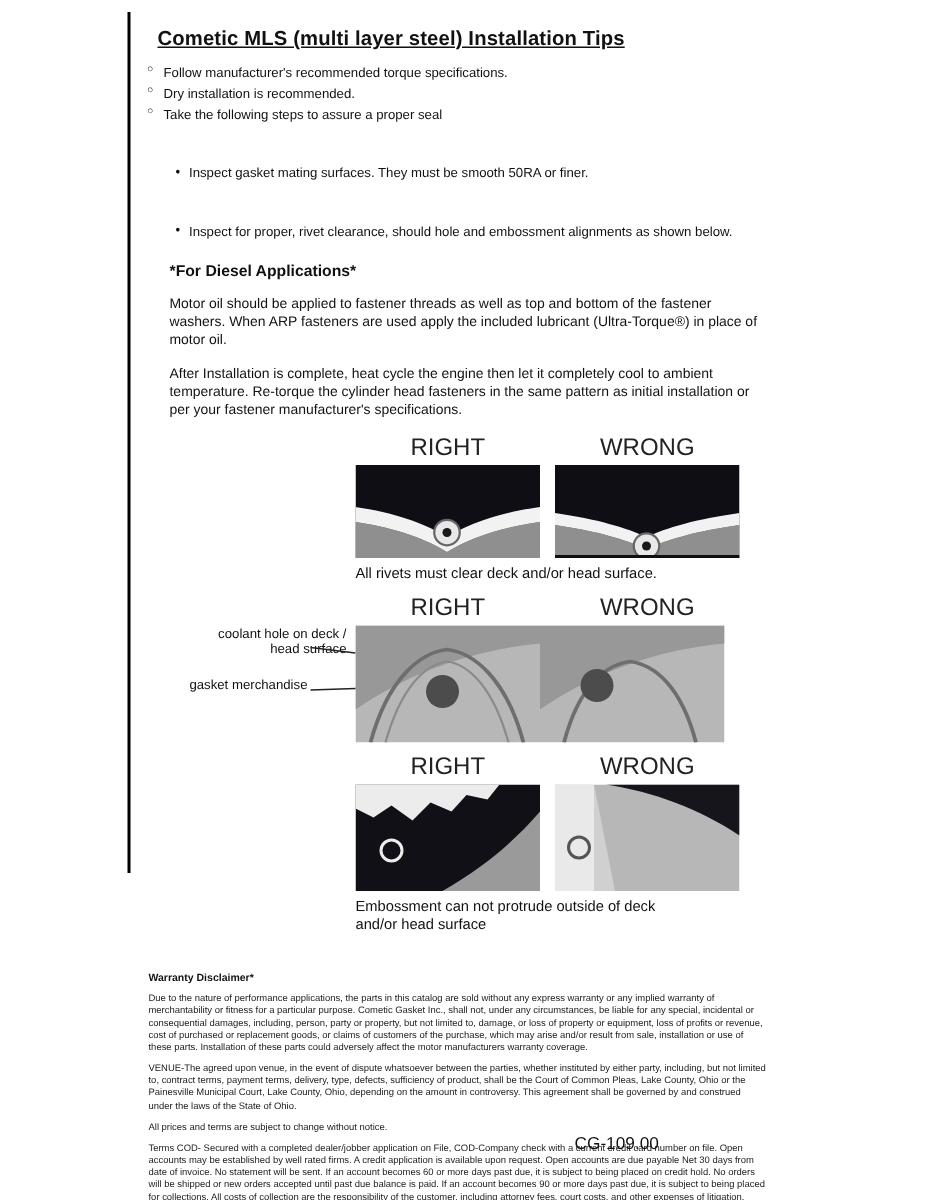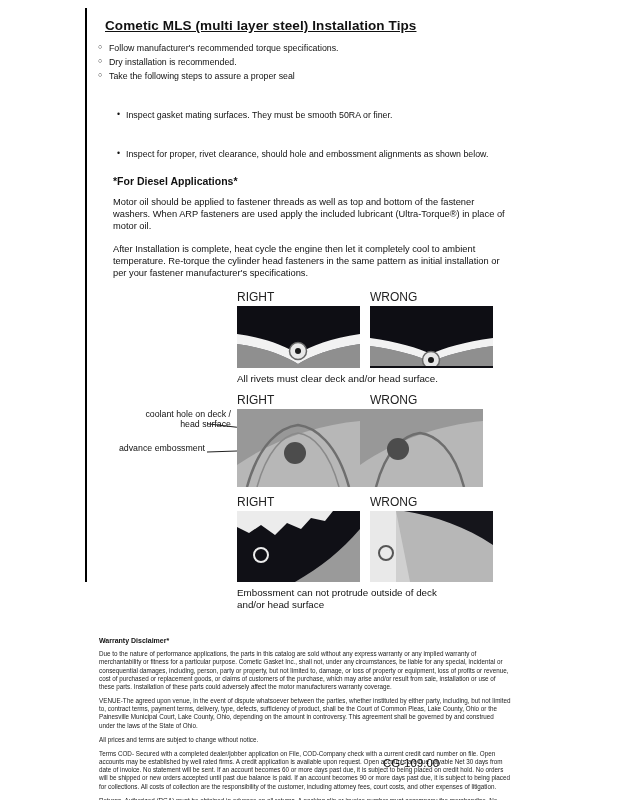--- a/index.html
+++ b/index.html
@@ -24,21 +24,21 @@
   ul.subtips > li { position:relative; padding-left:9px; margin-bottom:3px; line-height:1.25;margin-top:28px; }
   ul.subtips > li::before { content:"\2022"; position:absolute; left:0; top:-1px; }
 
   .diesel { margin:15px 0 0 14px; width:400px; }
   .diesel h2 { margin:0 0 9px 0; font-size:10.5px; font-weight:bold; }
   .diesel p { margin:0 0 10px 0; font-size:9.3px; line-height:1.32; }
 
   .diagrams { margin:4px 0 0 138px; width:256px; }
   .diag-row { margin-bottom:8px; }
   .diag-labels { display:flex; }
-  .diag-labels span { width:123px; font-size:12px; color:#222; }
+  .diag-labels span { width:123px; text-align:center; font-size:16px; color:#222; }
   .diag-labels span:first-child { margin-right:10px; }
   .diag-images { display:flex; position:relative; margin-top:2px; }
   .diag-images svg { display:block; }
   .diag-images svg:first-child { margin-right:10px; }
   .diag-caption { margin-top:5px; font-size:9.8px; line-height:1.25; color:#111; }
   .row3-caption { width:230px; }
 
   .annotation { position:absolute; width:92px; text-align:right; font-size:8.8px; line-height:1.2; color:#111; }
   .ann-coolant { left:-124px; top:0px;margin-left:26px; }
   .ann-emboss { left:-124px; top:34px; }
@@ -116,21 +116,21 @@
       </div>
 
       <div class="diag-row">
         <div class="diag-labels">
           <span>RIGHT</span>
           <span>WRONG</span>
         </div>
         <div class="diag-images">
           <div class="annotation ann-coolant">coolant hole on deck / head surface</div>
           <div class="ann-line ann-line-1"></div>
-          <div class="annotation ann-emboss">advance embossment</div>
+          <div class="annotation ann-emboss">gasket merchandise</div>
           <div class="ann-line ann-line-2"></div>
           <svg viewBox="0 0 123 78" width="123" height="78">
             <rect width="123" height="78" fill="#b7b7b7"></rect>
             <path d="M0,0 H123 V12 C80,16 38,30 0,56 Z" fill="#989898"></path>
             <path d="M10,78 C22,34 44,18 61,16 C78,18 100,34 112,78" fill="none" stroke="#6e6e6e" stroke-width="2.5"></path>
             <path d="M20,78 C30,42 46,26 61,24 C76,26 92,42 102,78" fill="none" stroke="#8a8a8a" stroke-width="1.5"></path>
             <circle cx="58" cy="44" r="11" fill="#4c4c4c"></circle>
           </svg>
           <svg viewBox="0 0 123 78" width="123" height="78">
             <rect width="123" height="78" fill="#b7b7b7"></rect>

